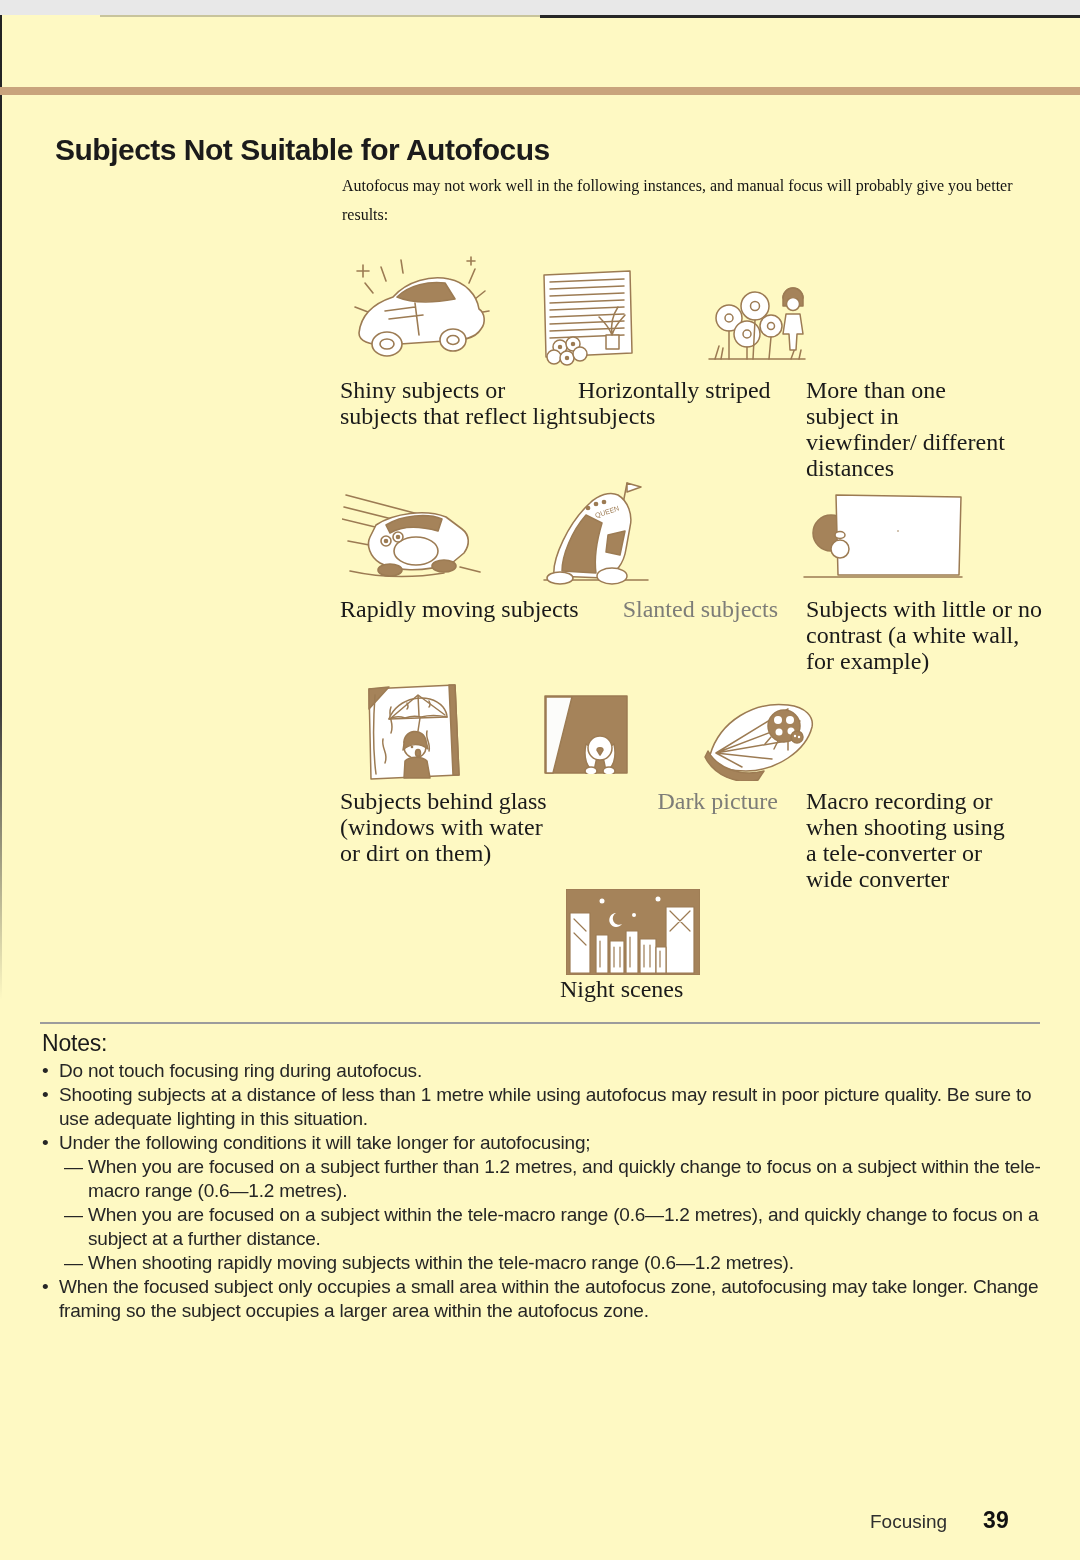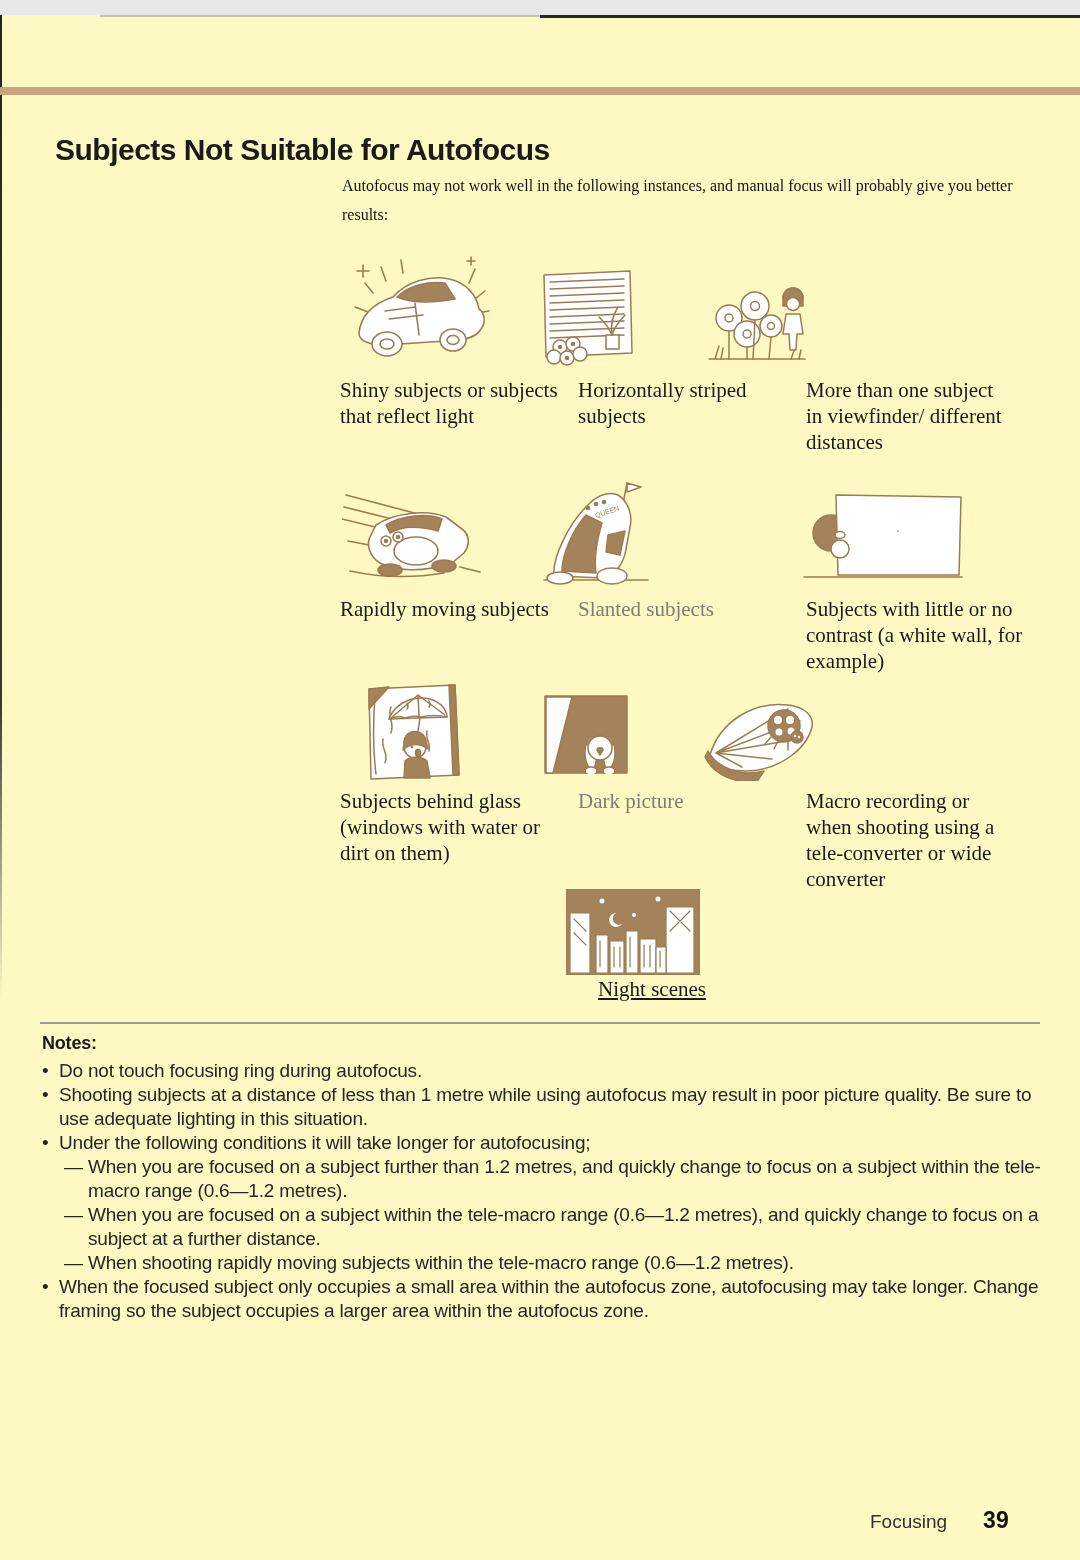--- a/index.html
+++ b/index.html
@@ -15,42 +15,42 @@
   .edge-top-faint{position:absolute;left:100px;top:0;width:440px;height:2px;background:rgba(40,40,40,.25);}
   
   .tan-bar{position:absolute;left:0;top:72px;width:1080px;height:8px;background:#c9a47c;}
   
   .title{position:absolute;left:55px;top:98px;font-family:"Liberation Sans",sans-serif;
     font-weight:700;font-size:30px;letter-spacing:-.5px;color:#1b1b1b;}
   .intro{position:absolute;left:342px;top:140px;width:700px;
     font-size:16px;line-height:29px;color:#141414;}
   
   .fig{position:absolute;}
-  .cap{position:absolute;font-size:21px;line-height:26px;color:#1a1a1a;}
-  .cap.muted{color:#7d7d78;}
+  .cap{position:absolute;font-size:24px;line-height:26px;color:#1a1a1a;}
+  .cap.muted{color:#7d7d78;text-align:right;}
   #f1{left:345px;top:236px;} #f2{left:536px;top:250px;} #f3{left:703px;top:253px;}
   #f4{left:342px;top:464px;} #f5{left:538px;top:460px;} #f6{left:798px;top:476px;}
   #f7{left:363px;top:666px;} #f8{left:544px;top:675px;} #f9{left:702px;top:678px;}
   #f10{left:566px;top:874px;}
   #cap1{left:340px;top:362px;width:238px;}
   #cap2{left:578px;top:362px;width:200px;}
   #cap3{left:806px;top:362px;width:200px;}
   #cap4{left:340px;top:581px;width:245px;}
   #cap5{left:578px;top:581px;width:200px;}
   #cap6{left:806px;top:581px;width:240px;}
   #cap7{left:340px;top:773px;width:218px;}
   #cap8{left:578px;top:773px;width:200px;}
   #cap9{left:806px;top:773px;width:212px;}
-  #cap10{left:560px;top:961px;width:146px;text-align:right;text-decoration:underline;}
+  #cap10{left:560px;top:961px;width:146px;text-align:left;}
   
   .rule{position:absolute;left:40px;top:1007px;width:1000px;height:2px;background:#9c9c9c;}
   .notes{position:absolute;left:42px;top:1016px;width:1002px;
     font-family:"Liberation Sans",sans-serif;font-size:19px;line-height:24px;
     color:#262626;letter-spacing:-.2px;}
-  .notes-heading{font-weight:700;font-size:18px;margin-bottom:4px;color:#1a1a1a;}
+  .notes-heading{font-weight:400;font-size:23px;margin-bottom:4px;color:#1a1a1a;}
   .note{display:flex;align-items:flex-start;}
   .note .marker{flex:0 0 17px;}
   .note.indent{margin-left:22px;}
   .note.indent .marker{flex:0 0 24px;}
   
   .footer{position:absolute;left:870px;top:1492px;display:flex;align-items:baseline;gap:36px;
     font-family:"Liberation Sans",sans-serif;}
   .footer .section{font-size:19px;color:#2f2f2f;}
   .footer .pageno{font-size:23px;font-weight:700;color:#111;}
   svg{display:block;}

